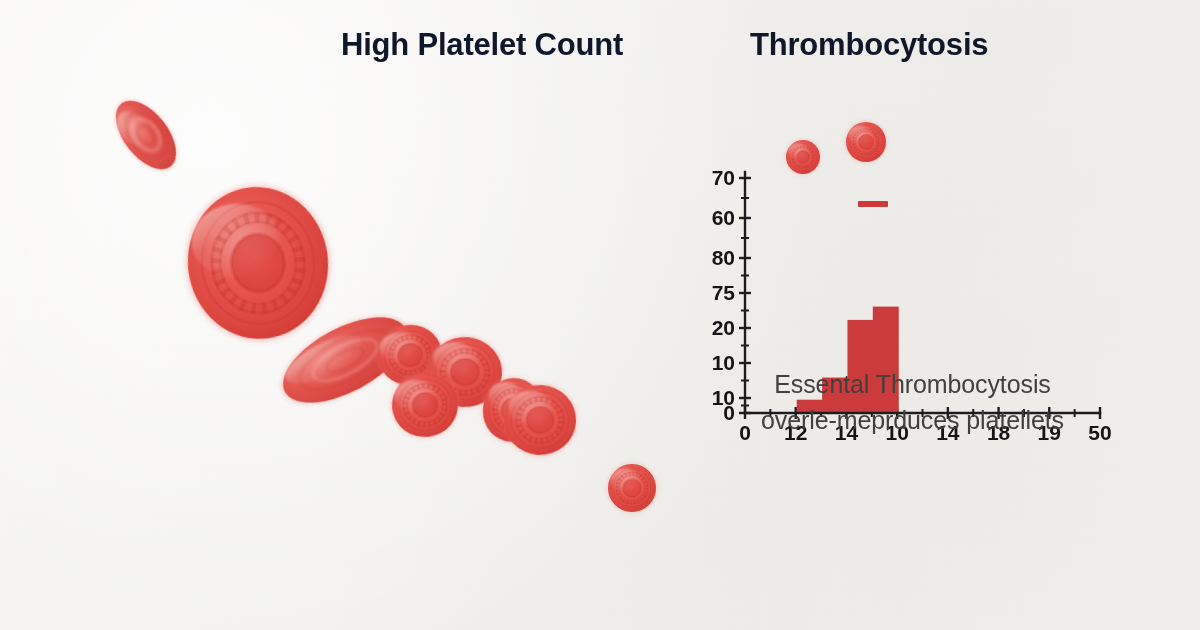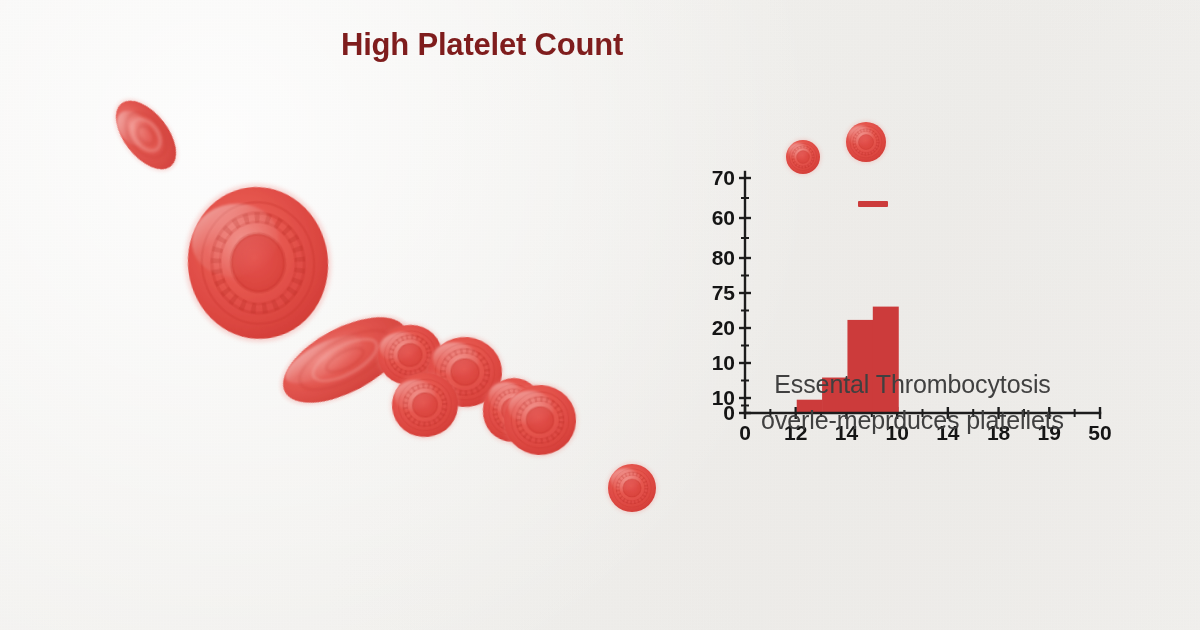--- a/index.html
+++ b/index.html
@@ -38,21 +38,21 @@
     background-image:
       repeating-linear-gradient(0deg, rgba(0,0,0,0.018) 0px, rgba(0,0,0,0) 1px, rgba(0,0,0,0) 2px, rgba(0,0,0,0.014) 3px),
       repeating-linear-gradient(90deg, rgba(0,0,0,0.016) 0px, rgba(0,0,0,0) 1px, rgba(0,0,0,0) 2px, rgba(0,0,0,0.012) 3px);
   }
 
   
   .title {
     position: absolute;
     z-index: 6;
     font-weight: bold;
-    color: #7f1d1d;
+    color: #0f172a;
     white-space: nowrap;
     letter-spacing: -0.2px;
   }
   #title-left  { left: 341px; top: 27px; font-size: 31px; }
   #title-right { left: 750px; top: 27px; font-size: 31px; }
 
   
   .cell {
     position: absolute;
     z-index: 4;
@@ -273,20 +273,21 @@
           <ellipse cx="32" cy="32" rx="14.399999999999999" ry="14.399999999999999" fill="none" stroke="#c0302a" stroke-width="3.5999999999999996" stroke-dasharray="1.58 2.19" opacity="0.34" filter="url(#softblur2)"></ellipse>
           <ellipse cx="32" cy="32" rx="9.120000000000001" ry="9.120000000000001" fill="url(#gDimple)" filter="url(#softblur2)"></ellipse>
           <ellipse cx="32" cy="32" rx="9.120000000000001" ry="9.120000000000001" fill="none" stroke="#c9352f" stroke-width="1.2000000000000002" opacity="0.34" filter="url(#softblur2)"></ellipse>
           <ellipse cx="25.28" cy="23.84" rx="14.879999999999999" ry="11.52" fill="url(#gSheen)" filter="url(#softblur)"></ellipse>
         </g>
       </svg>
     </div>
 
   <div class="title" id="title-left">High Platelet Count</div>
 
+  <div class="title" id="title-right">Thrombocytosis</div>
 
   <div id="chart-panel">
     <svg id="chart-svg" width="420" height="360" viewBox="0 0 420 360">
 
       <g id="y-tick-labels">
           <text x="35" y="105" text-anchor="end" class="ax-label">70</text>
           <text x="35" y="145" text-anchor="end" class="ax-label">60</text>
           <text x="35" y="185" text-anchor="end" class="ax-label">80</text>
           <text x="35" y="220" text-anchor="end" class="ax-label">75</text>
           <text x="35" y="255" text-anchor="end" class="ax-label">20</text>

